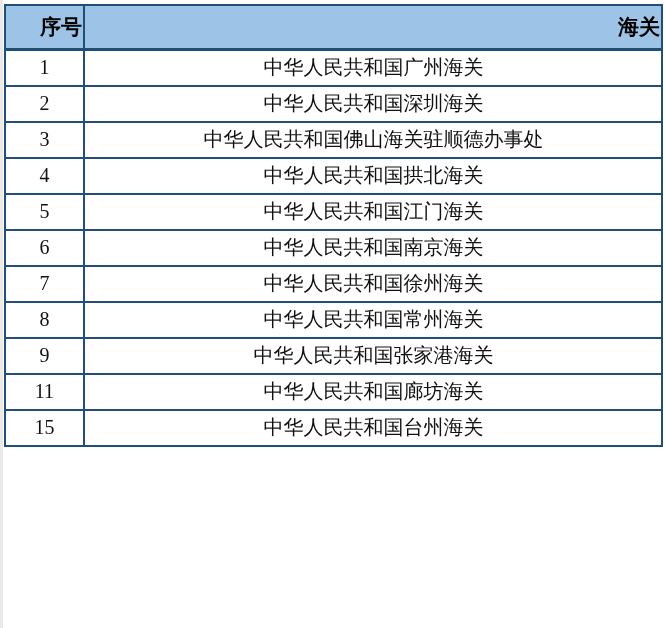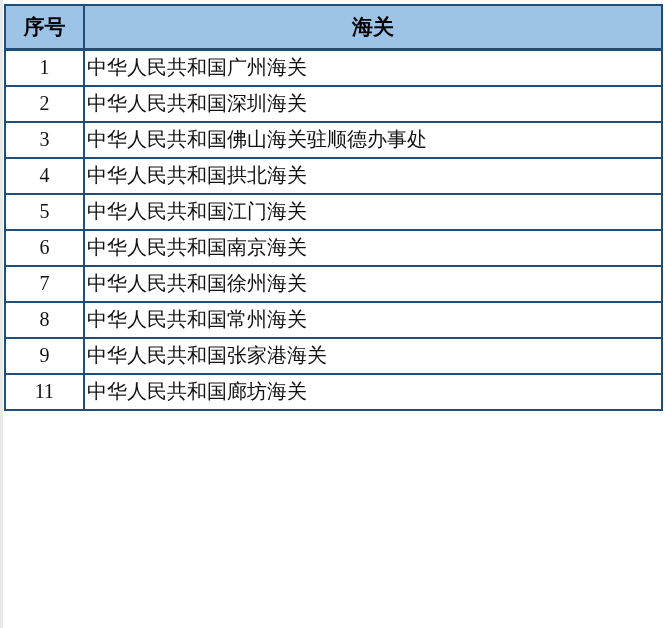--- a/index.html
+++ b/index.html
@@ -35,37 +35,37 @@
     border: 2px solid #1F4E79;
     overflow: hidden;
     white-space: nowrap;
   }
   .customs-table th {
     background: #9DC3E6;
     height: 40px;
     font-size: 21px;
     font-weight: bold;
     color: #000000;
-    text-align: center;
+    text-align: right;
     border-bottom-width: 3px;
   }
   .customs-table tr.body-row {
     height: 36px;
   }
   .customs-table td {
     font-size: 20px;
     color: #111111;
     background: #ffffff;
     vertical-align: middle;
   }
   .customs-table td.idx {
     text-align: center;
   }
   .customs-table td.name {
-    text-align: left;
+    text-align: center;
     padding-left: 2px;
   }
   col.c1 { width: 79px; }
   col.c2 { width: 578px; }
 </style>
 </head>
 <body>
 
 <div class="left-edge"></div>
 
@@ -114,14 +114,18 @@
       <td class="name">中华人民共和国常州海关</td>
     </tr>
     <tr class="body-row">
       <td class="idx">9</td>
       <td class="name">中华人民共和国张家港海关</td>
     </tr>
     <tr class="body-row">
       <td class="idx">11</td>
       <td class="name">中华人民共和国廊坊海关</td>
     </tr>
+    <tr class="body-row">
+      <td class="idx">15</td>
+      <td class="name">中华人民共和国台州海关</td>
+    </tr>
   </tbody>
 </table>
 
 </body></html>

